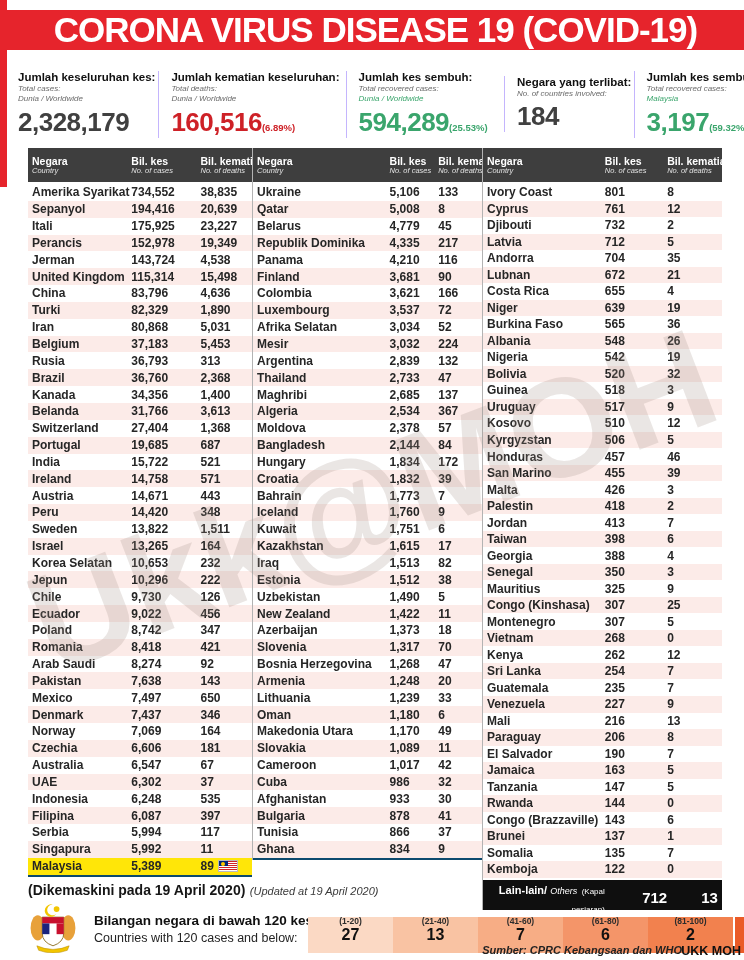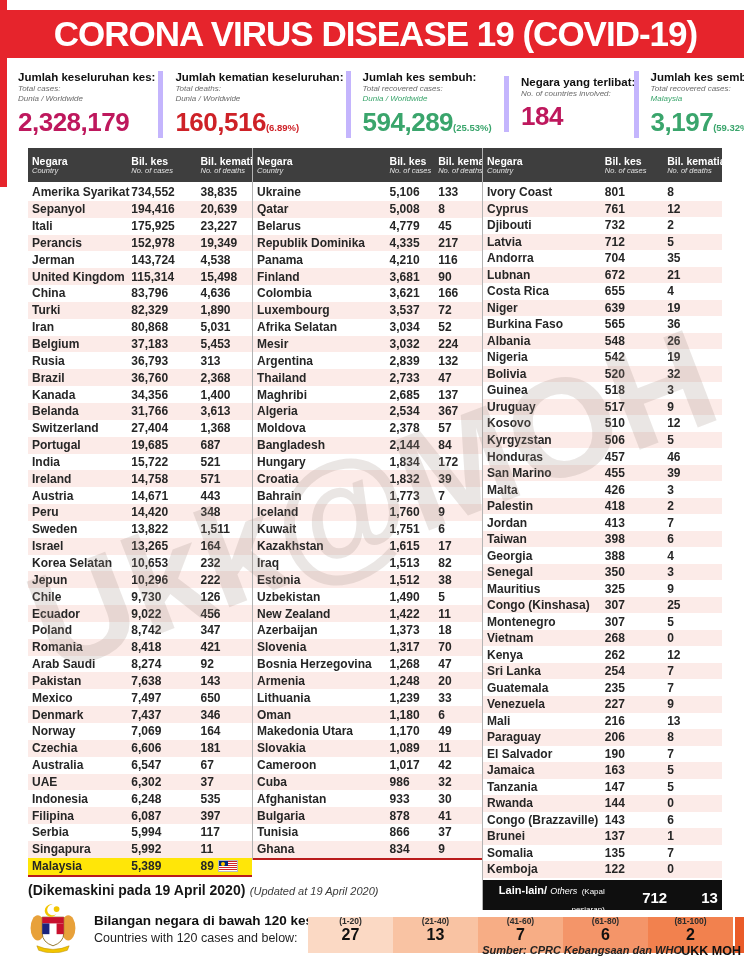--- a/index.html
+++ b/index.html
@@ -1,53 +1,53 @@
 <!DOCTYPE html>
 <html style="--banner-red: #e6242c; --death-red: #ce2127; --green: #3aa56c; --header-dark: #3e3e3e; --stripe: #fcebe8; --yellow: #ffe608; --total-black: #0f0f0f;"><head>
 <meta charset="utf-8">
 <style>
   html,body{margin:0;padding:0;background:#fff;}
   .page{position:relative;width:744px;height:960px;background:#fff;overflow:hidden;
         font-family:"Liberation Sans",sans-serif;-webkit-font-smoothing:antialiased;}
   
   .red-strip{position:absolute;left:0;top:0;width:7px;height:187px;background:var(--banner-red);}
-  .banner{position:absolute;left:7px;top:10px;right:0;height:48px;background:var(--banner-red);
+  .banner{position:absolute;left:7px;top:10px;right:0;height:40px;background:var(--banner-red);
           display:flex;align-items:center;justify-content:center;}
   .banner h1{margin:0;color:#fff;font-size:35px;font-weight:bold;letter-spacing:-1px;white-space:nowrap;}
   
   .stats{position:absolute;left:18px;top:63px;right:6px;height:82px;display:flex;align-items:center;}
-  .stat{box-sizing:border-box;padding:0 6px 0 12px;border-left:5px solid #c4b5fd;}
+  .stat{box-sizing:border-box;padding:0 6px 0 12px;border-left:1px solid #c4b5fd;}
   .stat:nth-child(1){width:19.5%;border-left:none;padding-left:0;}
   .stat:nth-child(2){width:26%;}
   .stat:nth-child(3){width:22%;}
   .stat:nth-child(4){width:18%;}
   .stat:nth-child(5){width:14.5%;}
   .stat .label{font-size:11.5px;font-weight:bold;color:#101010;line-height:1.15;white-space:nowrap;}
   .stat .sub{font-size:8px;color:#6a6a6a;line-height:1.3;font-style:italic;}
   .stat.g2 .sub2{color:var(--green);}
   .stat .value-line{margin-top:2px;white-space:nowrap;}
-  .stat .value{font-size:26px;font-weight:bold;color:#be185d;letter-spacing:-0.5px;}
+  .stat .value{font-size:26px;font-weight:bold;color:#404040;letter-spacing:-0.5px;}
   .stat .pct{font-size:9.5px;font-weight:bold;color:#141414;}
   .stat.red .value,.stat.red .pct{color:var(--death-red);}
   .stat.green .value,.stat.green .pct{color:var(--green);}
   
   .tables{position:absolute;left:28px;top:148px;width:694px;display:flex;align-items:flex-start;}
   .group{box-sizing:border-box;}
   .group.g1{width:224px;}
   .group.g2{width:230px;border-left:1px solid #b3b3b3;}
   .group.g3{width:240px;border-left:1px solid #b3b3b3;}
   .ghead{background:var(--header-dark);color:#fff;height:34px;display:grid;align-items:center;
          padding:0 4px;box-sizing:border-box;}
   .g1 .ghead,.g1 .row{grid-template-columns:46% 32% 22%;}
   .g2 .ghead,.g2 .row{grid-template-columns:60% 22% 18%;}
   .g3 .ghead,.g3 .row{grid-template-columns:51% 27% 22%;}
   .hmain{display:block;font-size:10.5px;font-weight:bold;line-height:1.15;white-space:nowrap;}
   .hsub{display:block;font-size:7.5px;font-style:italic;color:#e3e3e3;line-height:1.1;white-space:nowrap;}
   .rows{margin-top:2px;}
-  .g1 .rows,.g2 .rows{border-bottom:2px solid #b91c1c;}
+  .g1 .rows,.g2 .rows{border-bottom:2px solid #0c4a6e;}
   .row{display:grid;align-items:center;height:16.85px;padding:0 4px;box-sizing:border-box;
        font-size:12px;font-weight:bold;color:#262626;}
   .g3 .row{height:16.52px;}
   .row:nth-child(even){background:var(--stripe);}
   .row .name{white-space:nowrap;overflow:hidden;}
   .row .num{white-space:nowrap;}
   .row.highlight{background:var(--yellow) !important;}
   .flag{display:none;position:relative;width:18px;height:10px;margin-left:5px;vertical-align:-1px;
         background:repeating-linear-gradient(to bottom,#d2232a 0 1px,#fff 1px 2px);outline:1px solid #bbb;}
   .flag::before{content:"";position:absolute;left:0;top:0;width:9px;height:5px;background:#01267a;}

